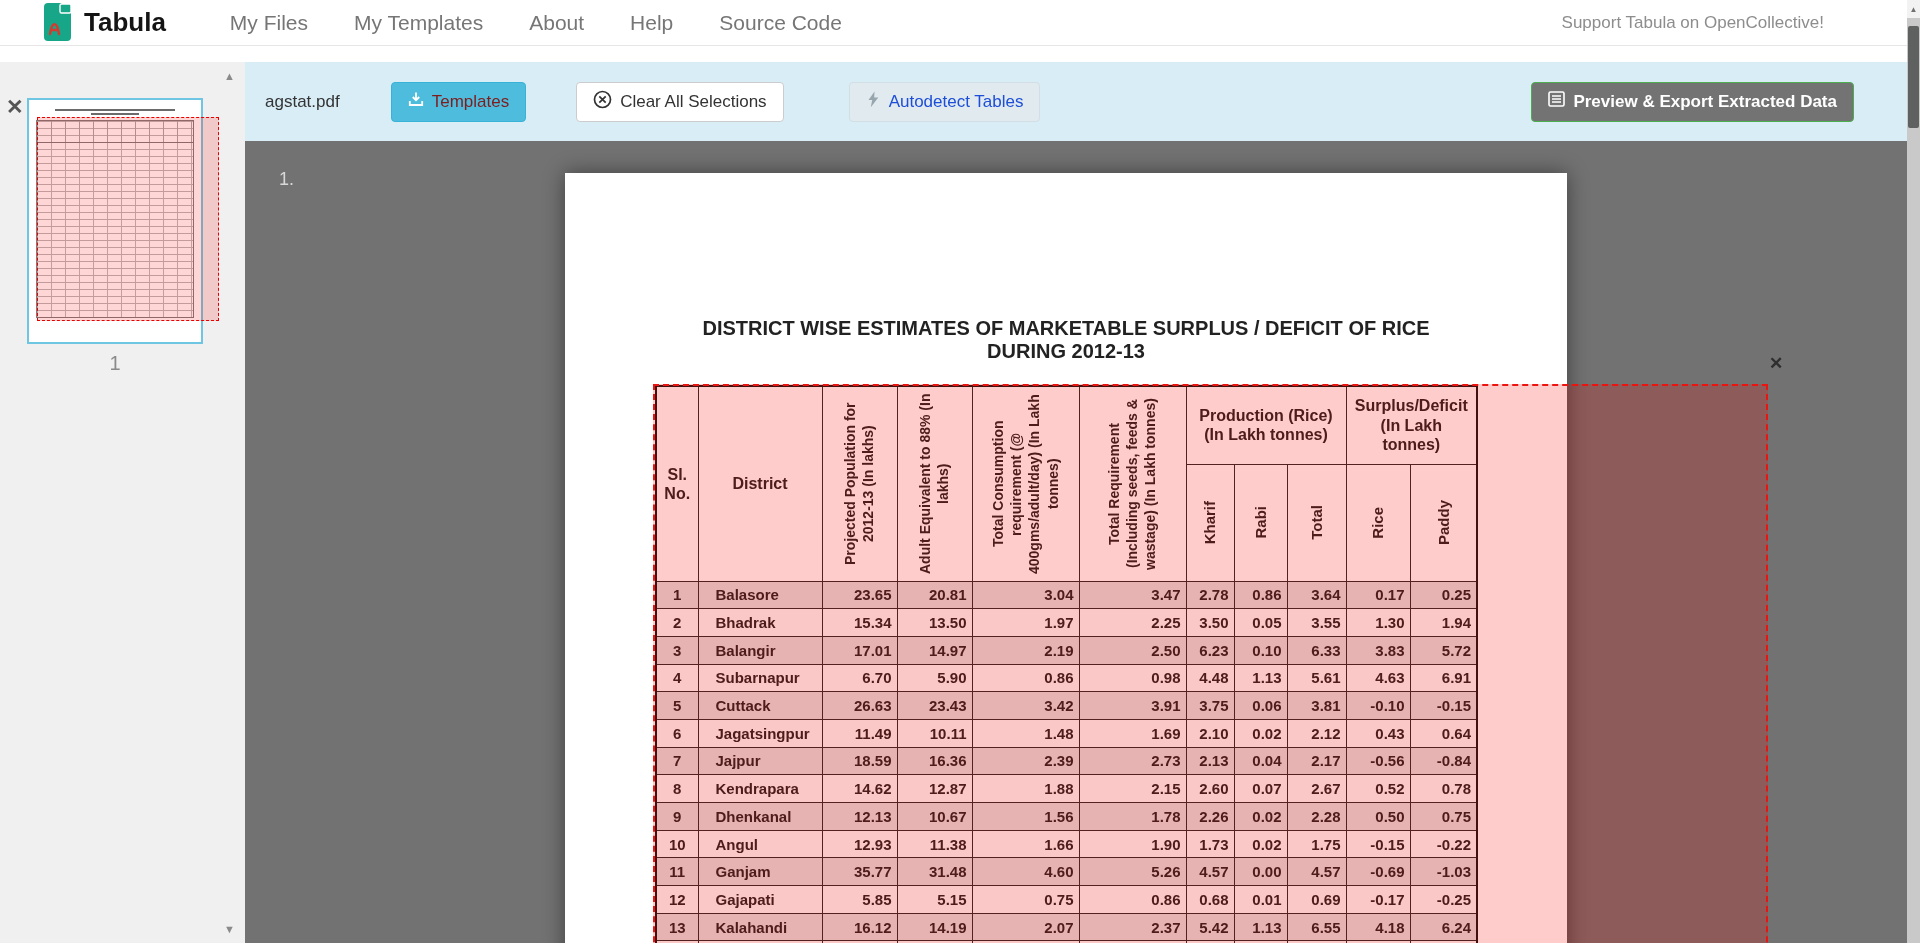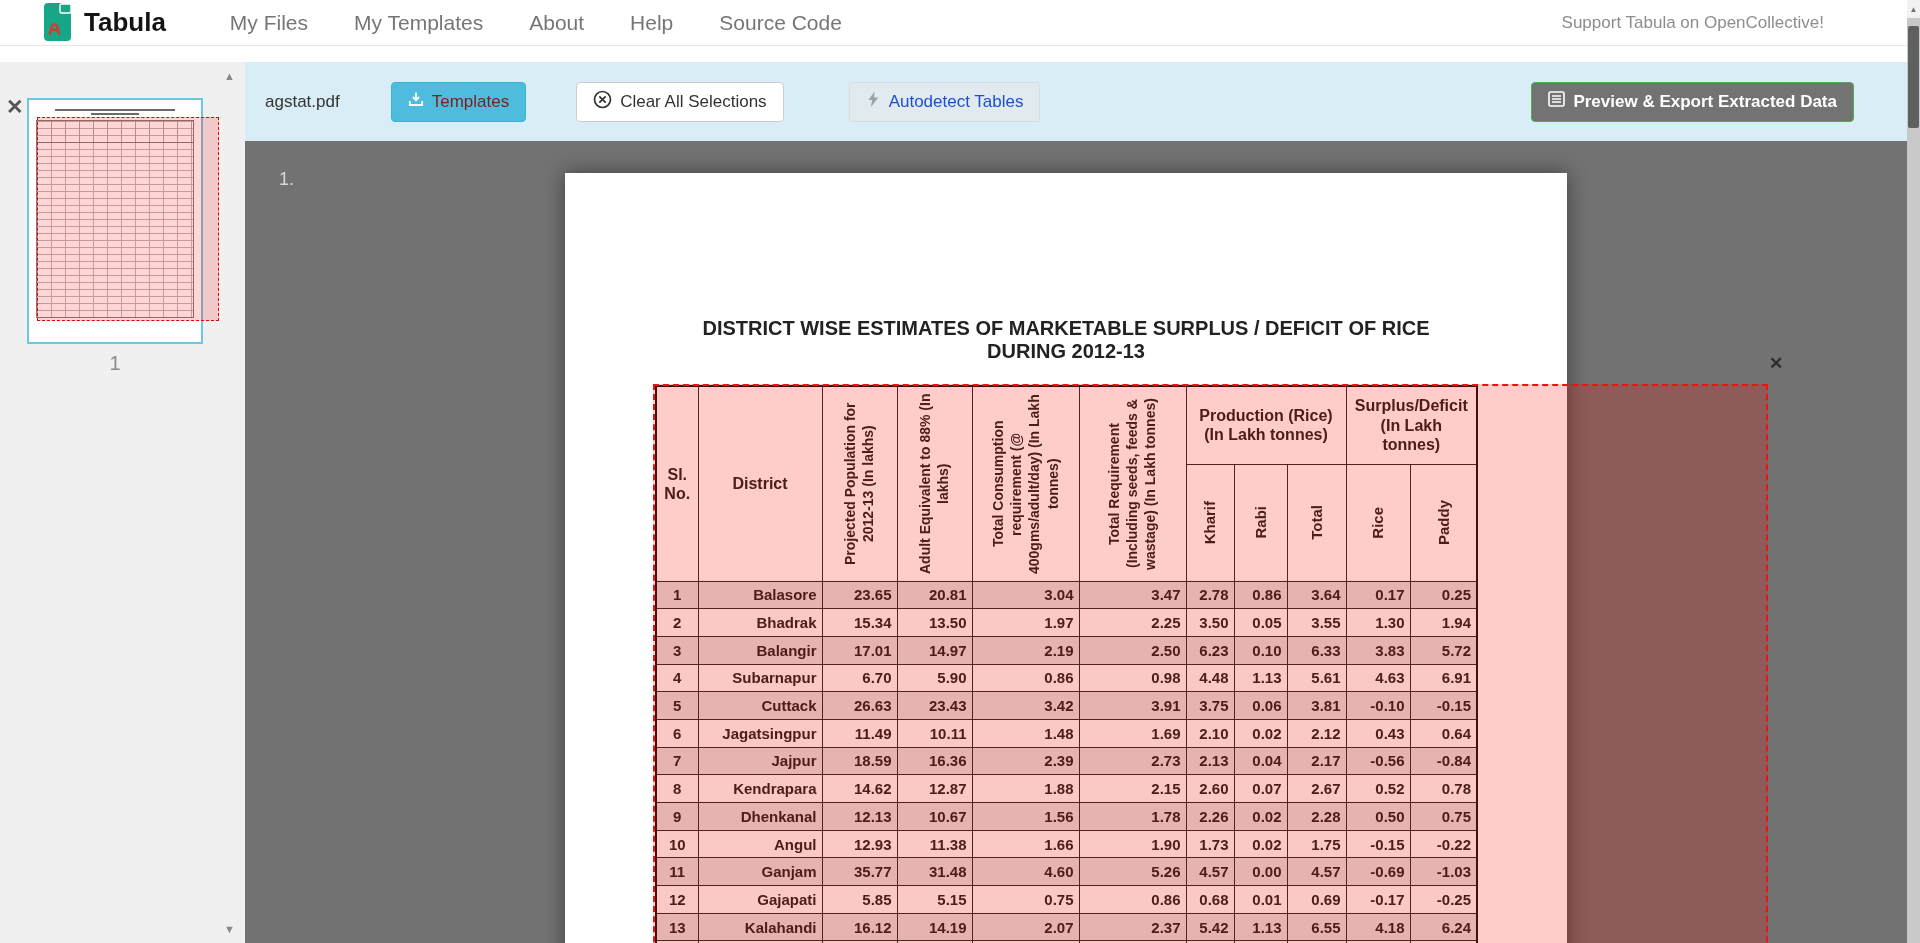--- a/index.html
+++ b/index.html
@@ -66,21 +66,21 @@
   .h-sub th { height:117px; }
   .vh { writing-mode:vertical-rl; transform:rotate(180deg); margin:0 auto;
         font-size:14px; line-height:1.3; max-height:186px; text-align:center; }
   .h-sub .vh { max-height:108px; font-size:15px; }
   .th-sl, .th-district { font-size:16px; }
   tbody tr { height:27.7px; }
   tbody td { font-size:15px; padding:0 5px; overflow:hidden; white-space:nowrap; }
   tbody tr:nth-child(odd)  { background:#e2dfdf; }
   tbody tr:nth-child(even) { background:#fbfafa; }
   td.sl   { text-align:center; padding:0 2px; }
-  td.dist { text-align:right; padding-left:7px; }
+  td.dist { text-align:left; padding-left:17px; }
   td.num  { text-align:right; }
 
   
   .selection { position:absolute; left:408px; top:243px; width:1115px; height:1000px;
                border:2px dashed #ea1410; background:rgba(255,0,0,0.20); z-index:5; cursor:move; }
   .selection-close { position:absolute; left:1524px; top:214px; z-index:6; color:#2e2e2e;
                      font-size:17px; font-weight:bold; cursor:pointer; line-height:1; }
 
   
   .scrollbar { position:absolute; right:0; top:0; width:13px; height:943px; background:#c9c9c9; z-index:30; }

